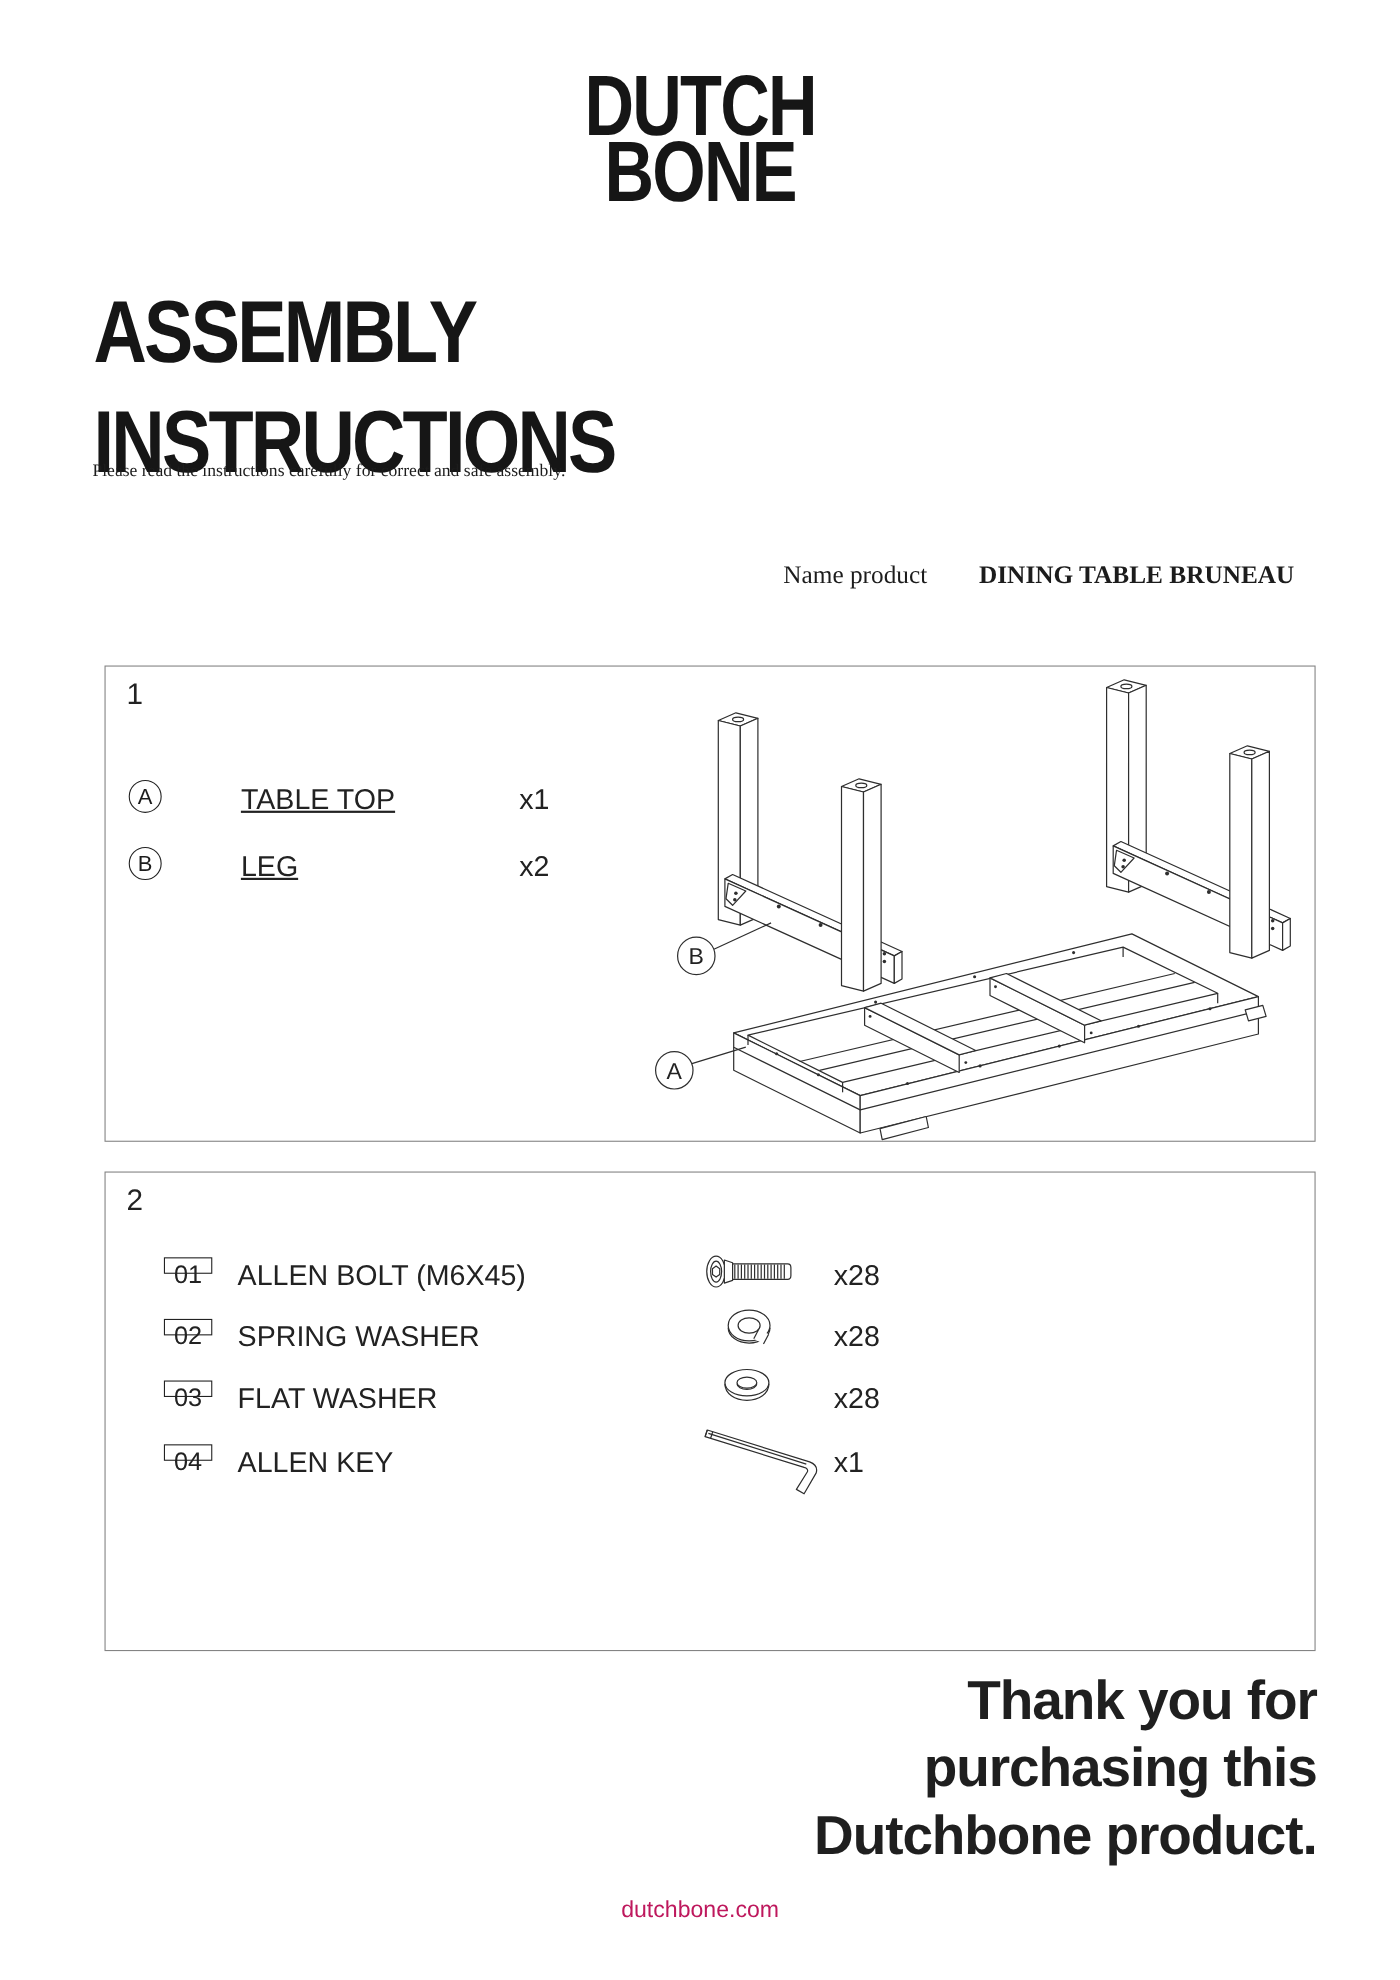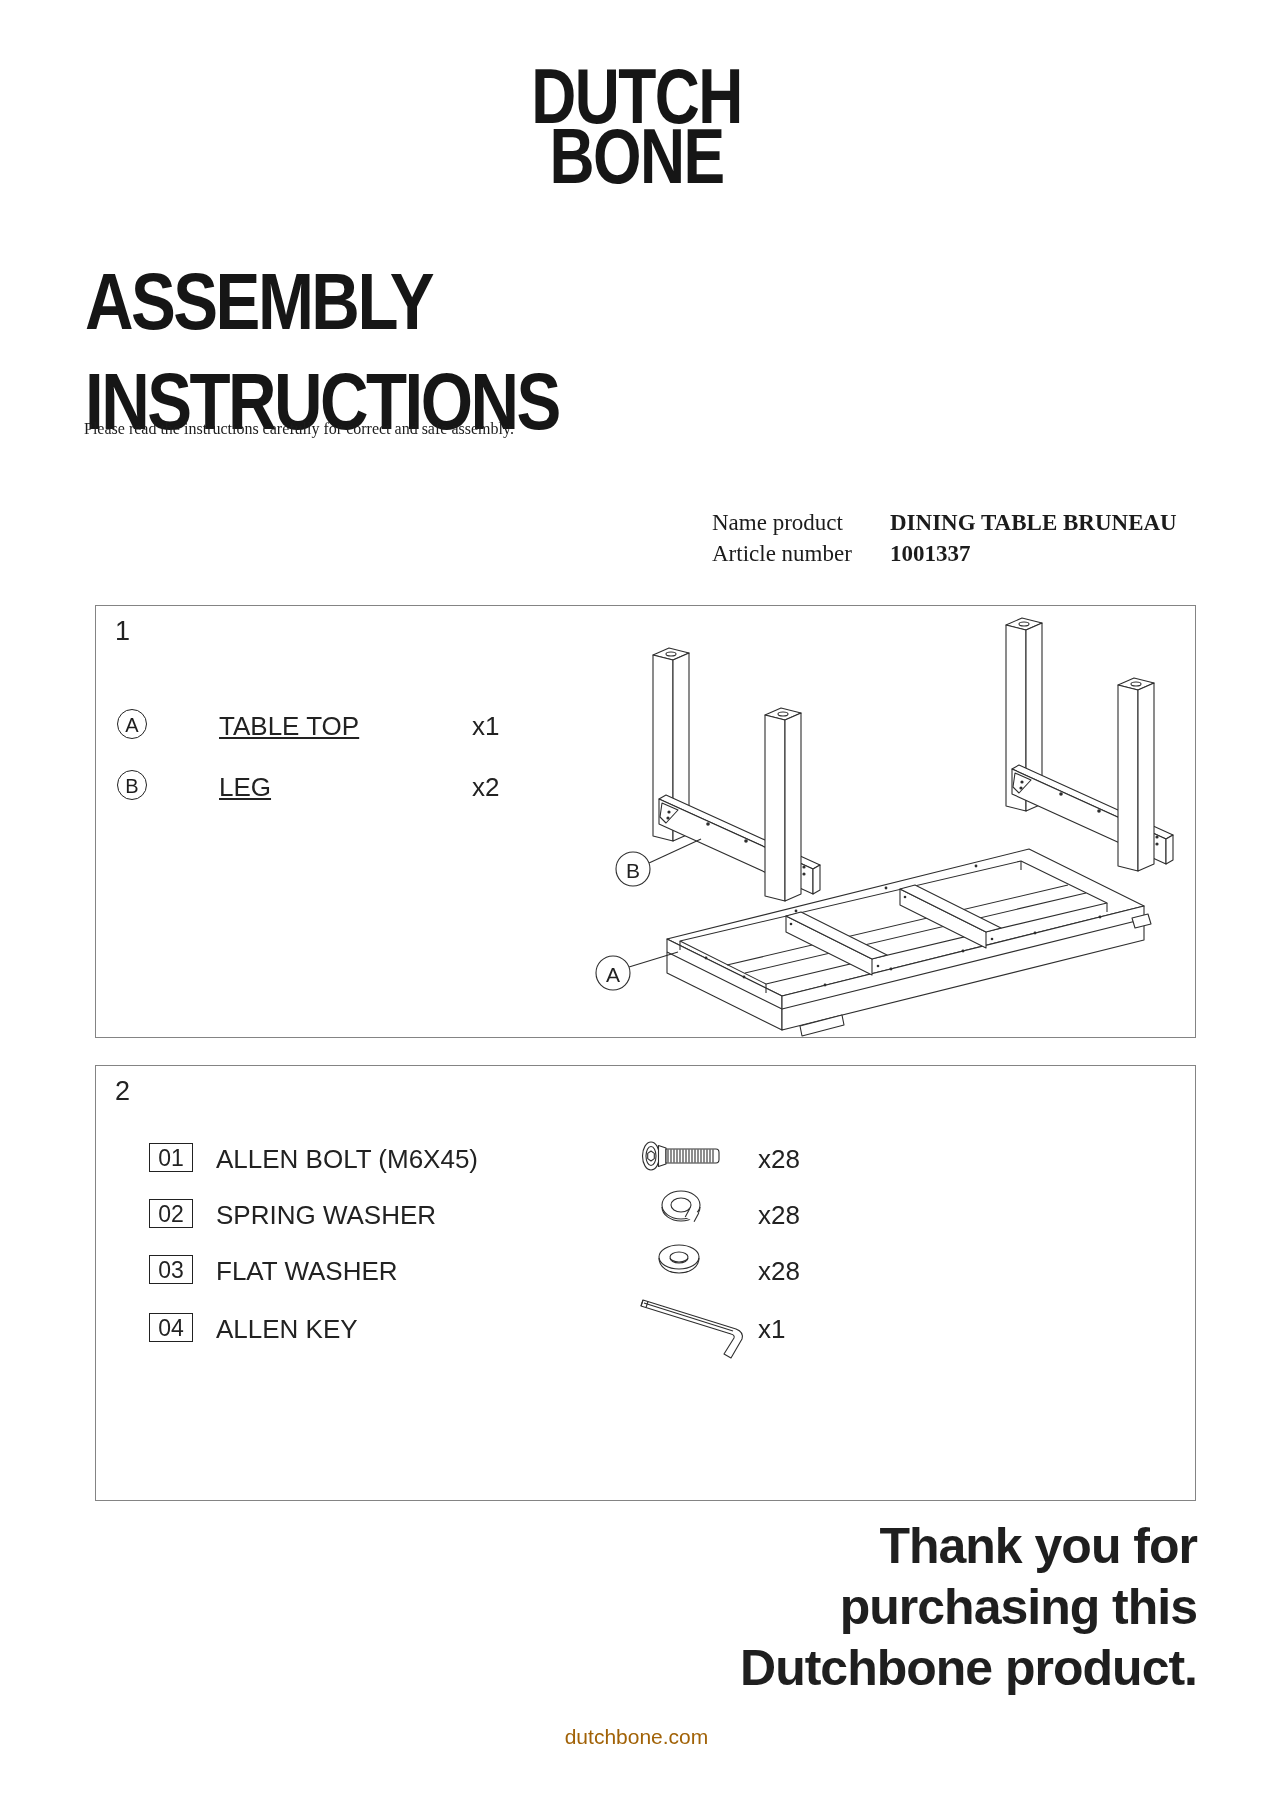--- a/index.html
+++ b/index.html
@@ -37,35 +37,35 @@
                  border-radius:50%;text-align:center;line-height:30px;font-size:20px;box-sizing:border-box;}
   .part-name{position:absolute;left:123px;top:2px;font-size:26px;white-space:nowrap;color:#222;text-decoration:underline;}
   .part-qty{position:absolute;left:376px;top:2px;font-size:26px;color:#222;}
   .row-a{top:103px;} .row-b{top:164px;}
 
   .drawing{position:absolute;left:0;top:0;width:1101px;height:433px;}
   .drawing *{vector-effect:non-scaling-stroke;}
 
   
   .hw-row{position:absolute;left:0;height:36px;}
-  .hw-code{position:absolute;left:53px;top:0;width:44px;height:29px;border:1.6px solid #222;
+  .hw-code{position:absolute;left:53px;top:0;width:44px;height:15px;border:1.6px solid #222;
            text-align:center;line-height:29px;font-size:23px;box-sizing:border-box;color:#222;}
   .hw-name{position:absolute;left:120px;top:1px;font-size:26px;white-space:nowrap;color:#222;}
   .hw-qty{position:absolute;left:662px;top:1px;font-size:26px;color:#222;}
   .hw1{top:77px;} .hw2{top:133px;} .hw3{top:189px;} .hw4{top:247px;}
   .hw-icon{position:absolute;}
   .icon-bolt{left:543px;top:70px;}
   .icon-spring{left:561px;top:119px;}
   .icon-flat{left:558px;top:175px;}
   .icon-key{left:540px;top:228px;}
 
   
   .thanks{position:absolute;right:76px;top:1516px;text-align:right;font-weight:700;
           font-size:50px;line-height:61px;letter-spacing:-1px;color:#1f1f1f;}
-  .footer{position:absolute;left:0;right:0;top:1725px;text-align:center;font-size:21px;color:#a16207;}
+  .footer{position:absolute;left:0;right:0;top:1725px;text-align:center;font-size:21px;color:#be185d;}
 
   svg{display:block;}
   .ln{fill:none;stroke:#2e2e2e;stroke-width:1.1;stroke-linejoin:round;}
   .fw{fill:#ffffff;stroke:#2e2e2e;stroke-width:1.1;stroke-linejoin:round;}
   .dot{fill:#2e2e2e;stroke:none;}
   .co-letter{font-family:"Liberation Sans",sans-serif;font-size:21px;fill:#222;}
 </style>
 </head>
 <body>
 
@@ -80,24 +80,20 @@
     <div>ASSEMBLY</div>
     <div>INSTRUCTIONS</div>
   </h1>
 
   <p class="subtitle">Please read the instructions carefully for correct and safe assembly.</p>
 
   <div class="product-info">
     <div class="prow">
       <span class="plabel">Name product</span>
       <span class="pvalue">DINING TABLE BRUNEAU</span>
-    </div>
-    <div class="prow">
-      <span class="plabel">Article number</span>
-      <span class="pvalue">1001337</span>
     </div>
   </div>
 
   <section class="box box1">
     <div class="step-num">1</div>
 
     <div class="part-row row-a">
       <span class="circle-letter">A</span>
       <span class="part-name">TABLE TOP</span>
       <span class="part-qty">x1</span>

